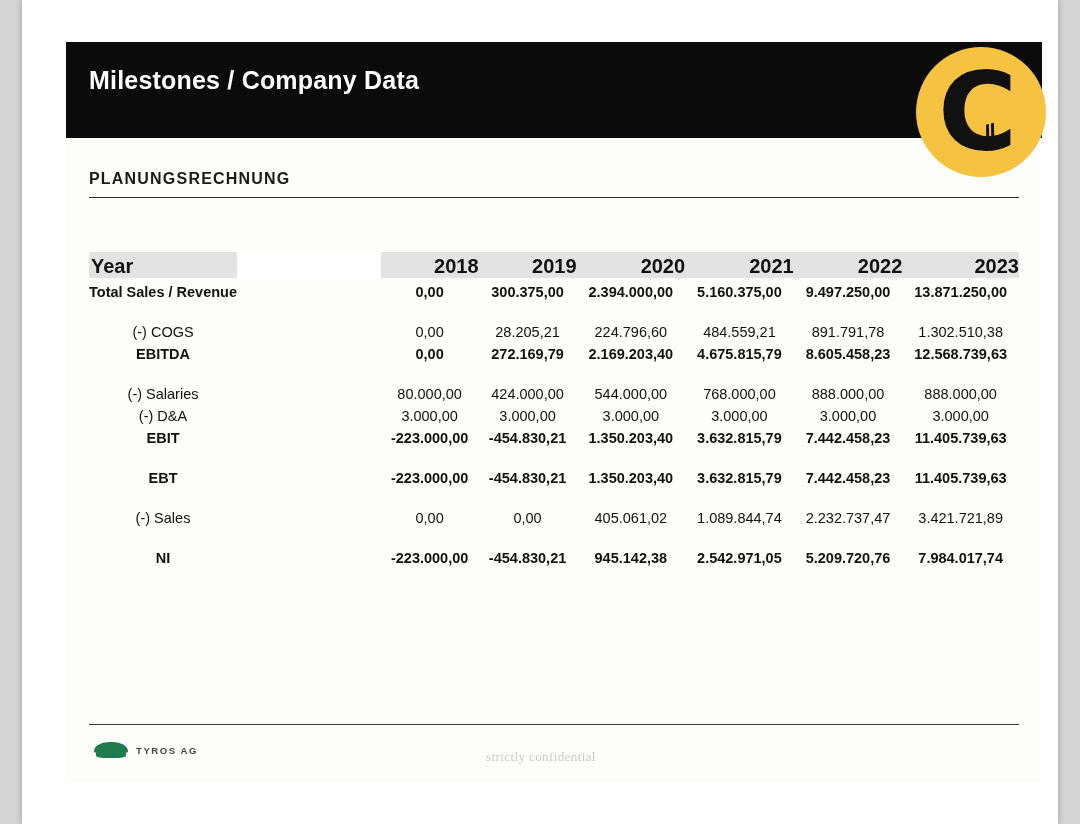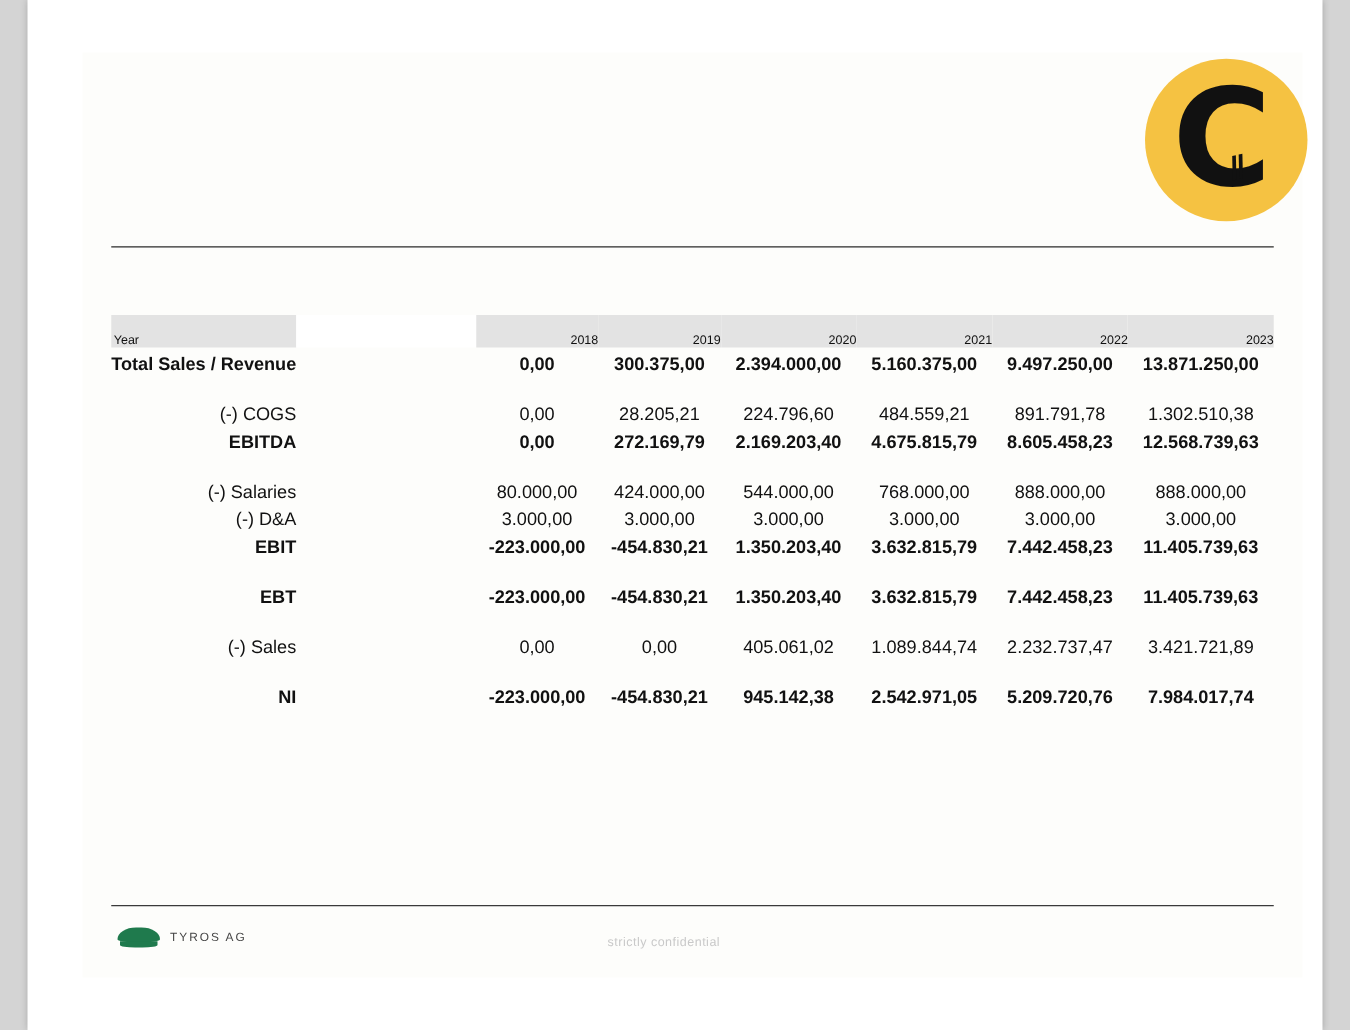--- a/index.html
+++ b/index.html
@@ -112,35 +112,35 @@
     width: 930px;
     font-size: 14.5px;
     color: #111111;
   }
   table.fin th, table.fin td {
     padding: 0;
     vertical-align: bottom;
   }
   .hdr-row th {
     background: #e3e3e3;
-    font-weight: normal;
-    font-size: 10px;
+    font-weight: bold;
+    font-size: 20px;
     height: 26px;
     padding: 2px 6px 4px 6px;
     text-align: right;
   }
   .hdr-row th.lbl {
     text-align: left;
     padding-left: 2px;
   }
   .hdr-row th.gap {
     background: #ffffff;
   }
   td.lbl {
-    text-align: right;
+    text-align: center;
     padding-left: 2px;
     white-space: nowrap;
   }
   td.num {
     text-align: center;
     padding: 0 6px 0 10px;
     white-space: nowrap;
     font-variant-numeric: tabular-nums;
   }
   tr.spacer td { height: 18px; }
@@ -178,53 +178,58 @@
     width: 30px;
     height: 5px;
     background: #1f7a4d;
     border-radius: 0 0 40% 40%;
   }
   .footer-brand {
     position: absolute;
     left: 70px;
     top: 703px;
     font-size: 9.5px;
-    font-weight: normal;
+    font-weight: bold;
     letter-spacing: 1.6px;
     color: #444444;
     text-align: right;
   }
   .footer-note {
     position: absolute;
     left: 420px;
     top: 707px;
-    font-size: 10px;
+    font-size: 13px;
     color: #c9c9c9;
     letter-spacing: 0.4px;
+    font-family: Liberation Serif, serif;
   }
   .footer-page {
     position: absolute;
     right: 22px;
     top: 707px;
     font-size: 9px;
     color: #d8d8d8;
   }
 </style>
 </head>
 <body>
 
 <div class="page-frame">
   <div class="slide">
 
+    <div class="header-band">
+      <div class="header-title">Milestones / Company Data</div>
+    </div>
 
     <div class="logo-circle">
       <div class="logo-c">C</div>
       <div class="logo-slashes">//</div>
     </div>
 
+    <div class="section-title">PLANUNGSRECHNUNG</div>
     <div class="section-rule"></div>
 
     <div class="table-wrap">
       <table class="fin">
         <thead>
           <tr class="hdr-row">
             <th class="lbl" style="width:92px;">Year</th>
             <th class="gap" style="width:200px;"></th>
             <th style="width:106px;text-align:right;">2018</th>
             <th style="width:106px;">2019</th>

